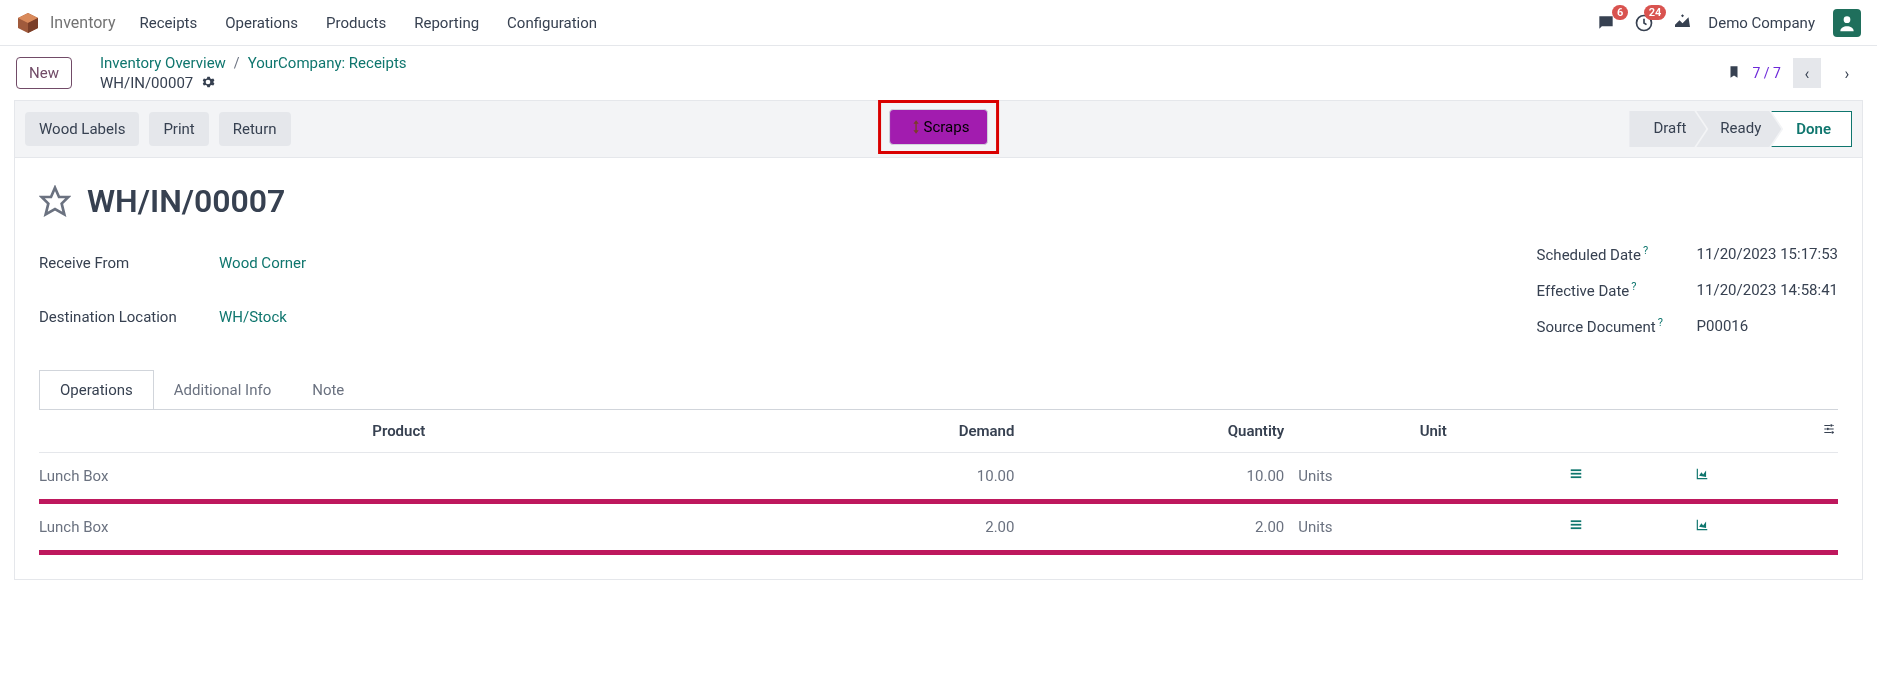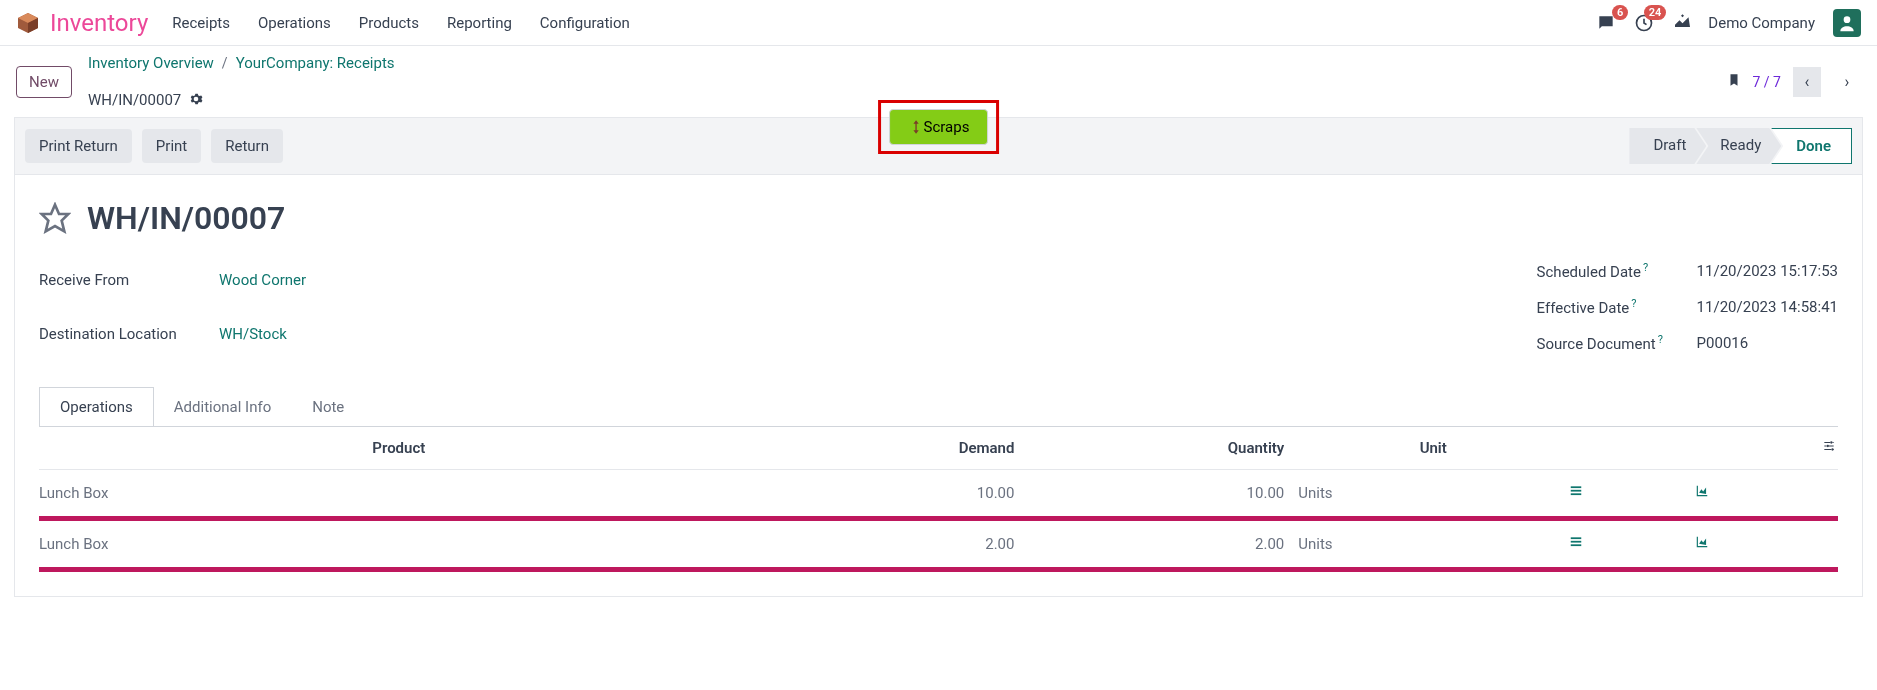--- a/index.html
+++ b/index.html
@@ -1,37 +1,37 @@
 <!DOCTYPE html>
 <html><head>
 <meta charset="utf-8">
 <style>
   *{box-sizing:border-box;margin:0;padding:0;font-family:-apple-system,BlinkMacSystemFont,"Segoe UI",Roboto,Helvetica,Arial,sans-serif;}
   body{background:#fff;color:#374151;font-size:14px;}
   .topbar{display:flex;align-items:center;height:46px;padding:0 16px;border-bottom:1px solid #e5e7eb;}
   .brand-icon{width:24px;height:24px;margin-right:10px;}
-  .brand-title{font-size:24px;color:#ec4899;margin-right:24px;}
+  .brand-title{font-size:16px;color:#737373;margin-right:24px;}
   .top-menu{display:flex;gap:28px;}
   .top-menu-item{color:#374151;font-size:15px;cursor:pointer;}
   .top-right{margin-left:auto;display:flex;align-items:center;gap:18px;}
   .icon-badge{position:relative;display:inline-flex;align-items:center;}
   .badge{position:absolute;top:-8px;right:-12px;background:#d9534f;color:#fff;font-size:11px;border-radius:10px;padding:1px 5px;font-weight:600;}
   .company-name{font-size:15px;color:#374151;}
   .avatar{width:28px;height:28px;border-radius:4px;background:#1f6f5c;display:flex;align-items:center;justify-content:center;}
 
   .control-row{display:flex;align-items:center;padding:8px 16px;}
   .new-btn{border:1px solid #714B67;color:#714B67;background:#fff;padding:6px 12px;font-size:15px;border-radius:4px;cursor:pointer;}
-  .breadcrumb{margin-left:16px;display:flex;flex-direction:column;gap:19px;}
+  .breadcrumb{margin-left:28px;display:flex;flex-direction:column;gap:2px;}
   .bc-line{display:flex;align-items:center;gap:8px;}
   .bc-link{color:#0f766e;font-size:15px;cursor:pointer;}
   .bc-sep{color:#6b7280;}
   .bc-current{color:#374151;font-size:15px;}
 
   .scraps-highlight{border:3px solid #d90000;padding:6px 8px;display:inline-flex;align-items:center;margin-left:auto;margin-right:auto;position:absolute;left:50%;transform:translateX(-50%);top:54px;}
-  .scraps-btn{border:1px solid #d1d5db;background:#84cc16;padding:8px 18px;font-size:15px;border-radius:4px;display:flex;align-items:center;cursor:pointer;}
+  .scraps-btn{border:1px solid #d1d5db;background:#a21caf;padding:8px 18px;font-size:15px;border-radius:4px;display:flex;align-items:center;cursor:pointer;}
 
   .right-controls{margin-left:auto;display:flex;align-items:center;gap:12px;}
   .pager{font-size:14px;color:#6d28d9;}
   .pager-btn{background:#e5e7eb;border:none;width:28px;height:30px;display:inline-flex;align-items:center;justify-content:center;cursor:pointer;color:#374151;font-size:16px;}
   .pager-btn.next{background:#fff;}
 
   .action-bar{background:#f3f4f6;border:1px solid #e5e7eb;margin:0 14px;padding:10px;display:flex;align-items:center;gap:10px;}
   .act-btn{background:#e5e7eb;border:none;padding:8px 14px;font-size:15px;border-radius:4px;cursor:pointer;color:#374151;}
   .status-arrows{margin-left:auto;display:flex;}
   .status-step{position:relative;background:#e5e7eb;color:#374151;font-size:15px;padding:8px 20px 8px 24px;clip-path:polygon(0 0,calc(100% - 12px) 0,100% 50%,calc(100% - 12px) 100%,0 100%,12px 50%);margin-left:-10px;}
@@ -143,21 +143,21 @@
           <path d="M6 2h12v20l-6-4-6 4z"></path>
         </svg>
     </span>
     <span class="pager">7 / 7</span>
     <button class="pager-btn">‹</button>
     <button class="pager-btn next">›</button>
   </div>
 </div>
 
 <div class="action-bar">
-  <button class="act-btn">Print Return</button>
+  <button class="act-btn">Wood Labels</button>
   <button class="act-btn">Print</button>
   <button class="act-btn">Return</button>
   <div class="status-arrows">
     <div class="status-step">Draft</div>
     <div class="status-step">Ready</div>
     <div class="status-step active">Done</div>
   </div>
 </div>
 
 <div class="sheet">

